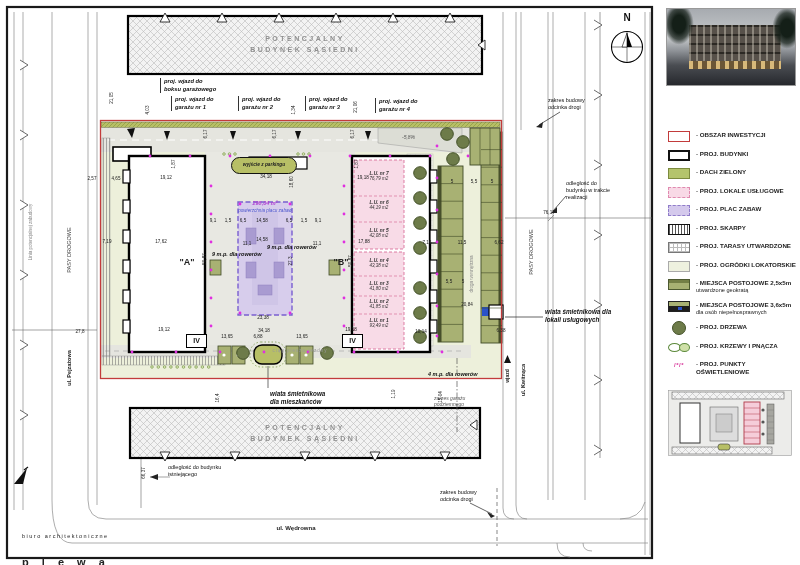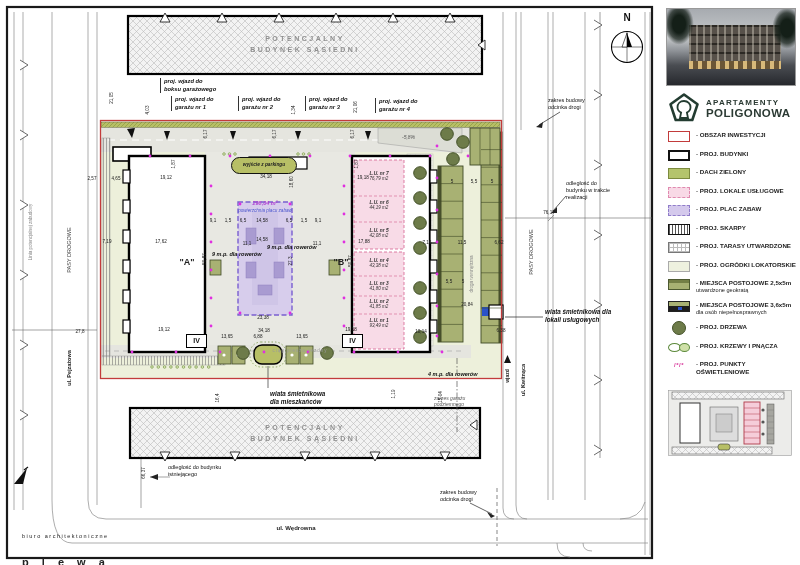--- a/index.html
+++ b/index.html
@@ -543,30 +543,20 @@
 
   <div class="panel">
     <div class="photo">
       <div class="ph-bld"></div>
       <div class="ph-win"></div>
       <div class="ph-glow"></div>
       <div class="ph-tree" style="left:-8px;top:-6px"></div>
       <div class="ph-tree" style="left:100px;top:-2px"></div>
     </div>
 
-    <div class="brand">
-      <svg width="32" height="32" viewBox="0 0 32 32">
-        <polygon points="16,2.5 29.5,12.3 24.3,28 7.7,28 2.5,12.3" fill="none" stroke="#233c31" stroke-width="2.6" stroke-linejoin="round"></polygon>
-        <path d="M16 9c-4 0-6.5 2.8-6.5 6.2 0 2.6 1.7 4.4 3.6 5.3L12 26h8l-1.1-5.5c1.9-.9 3.6-2.7 3.6-5.3C22.5 11.8 20 9 16 9z" fill="none" stroke="#233c31" stroke-width="1.8"></path>
-      </svg>
-      <div class="brand-tx">
-        <div class="b1">APARTAMENTY</div>
-        <div class="b2">POLIGONOWA</div>
-      </div>
-    </div>
 
     <div class="legend">
         <div class="lg-row">
           <span class="sw sw-obszar"></span>
           <div class="lg-tx">- OBSZAR INWESTYCJI</div>
         </div>
         <div class="lg-row">
           <span class="sw sw-budynki"></span>
           <div class="lg-tx">- PROJ. BUDYNKI</div>
         </div>

